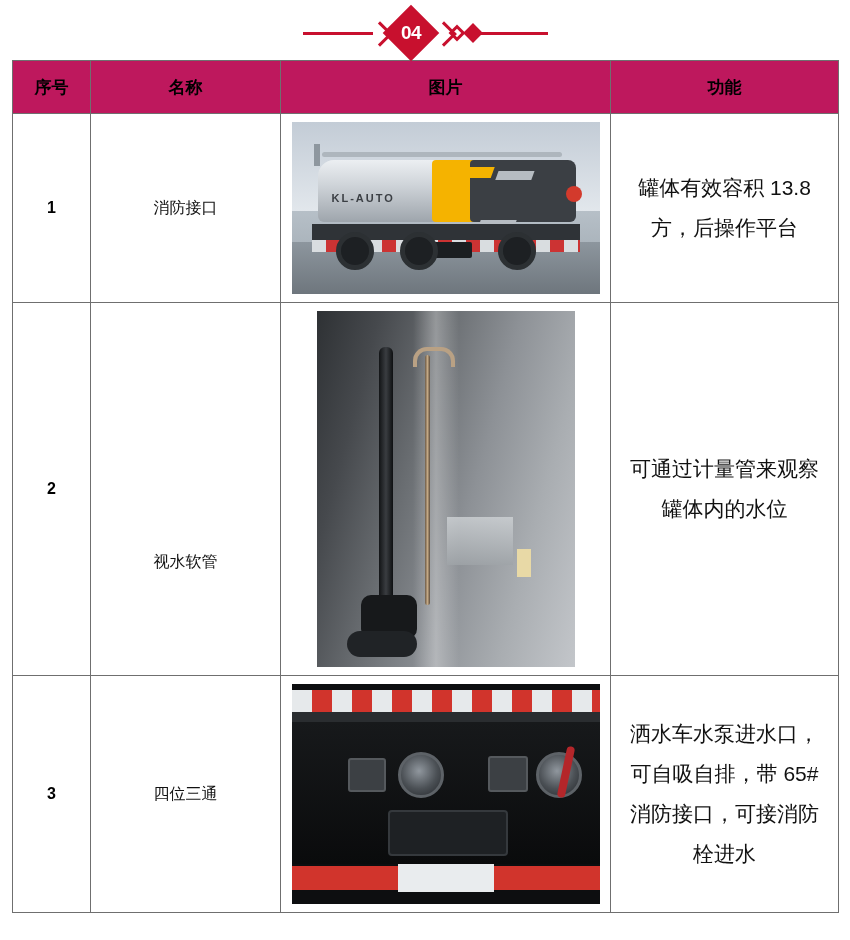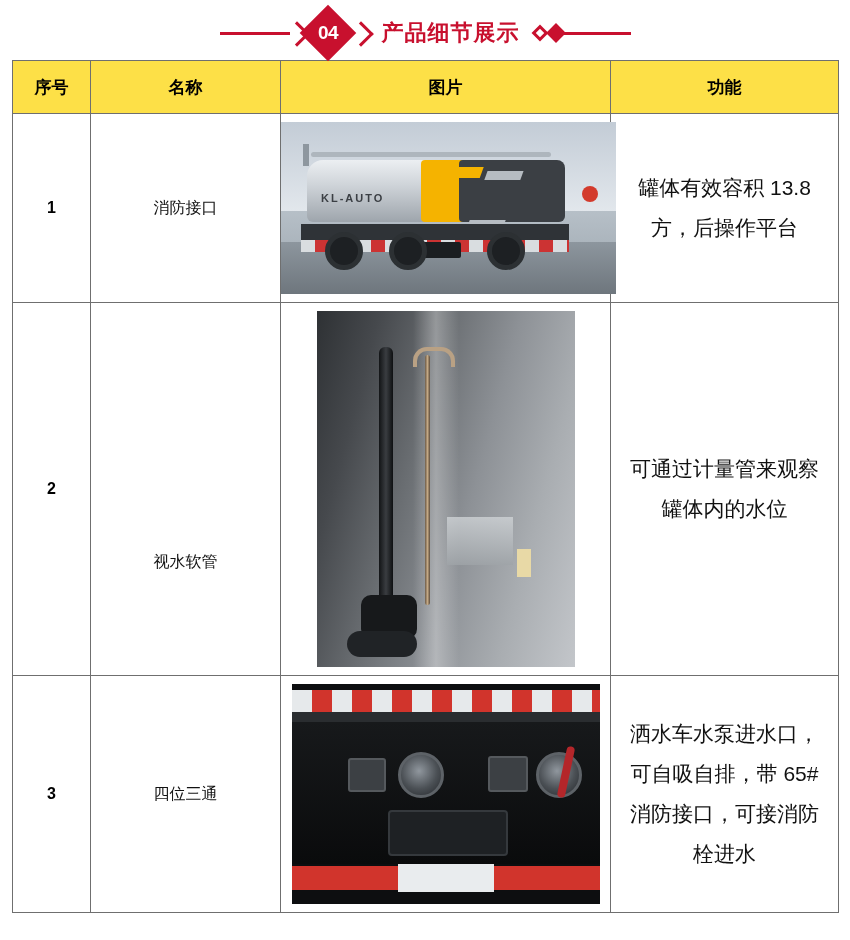--- a/index.html
+++ b/index.html
@@ -101,21 +101,21 @@
     border-collapse: collapse;
     table-layout: fixed;
   }
   table.detail th,
   table.detail td {
     border: 1px solid #6f6f6f;
     vertical-align: middle;
     text-align: center;
   }
   table.detail thead th {
-    background: #fde047;
+    background: #be185d;
     height: 50px;
     font-size: 17px;
     font-weight: bold;
     color: #000;
   }
   col.c-no    { width: 78px; }
   col.c-name  { width: 190px; }
   col.c-img   { width: 330px; }
   col.c-func  { width: 228px; }
 
@@ -143,21 +143,21 @@
 
   
   .photo {
     margin: 0 auto;
     position: relative;
     overflow: hidden;
   }
 
   
   .photo-truck {
-    width: 335px;
+    width: 308px;
     height: 172px;
     background: linear-gradient(#cfd7df 0%, #dde4ea 46%, #b9c2ca 47%, #9aa4ac 100%);
   }
   .truck-sky {
     position: absolute; left: 0; top: 0; right: 0; height: 52%;
     background: linear-gradient(#c3ccd6, #e2e7ec);
   }
   .truck-ground {
     position: absolute; left: 0; bottom: 0; right: 0; height: 30%;
     background: linear-gradient(#8d969e, #6e767d);
@@ -390,21 +390,20 @@
 </head>
 <body>
 
 <div class="banner">
   <div class="rule left"></div>
   <div class="chev"></div>
   <div class="badge">
     <span>04</span>
   </div>
   <div class="chev"></div>
-  <div class="banner-title">产品细节展示</div>
   <div class="diamond-group">
     <div class="diamond-outline"></div>
     <div class="diamond-solid"></div>
   </div>
   <div class="rule right"></div>
 </div>
 
 <div class="table-wrap">
   <table class="detail">
     <colgroup>

